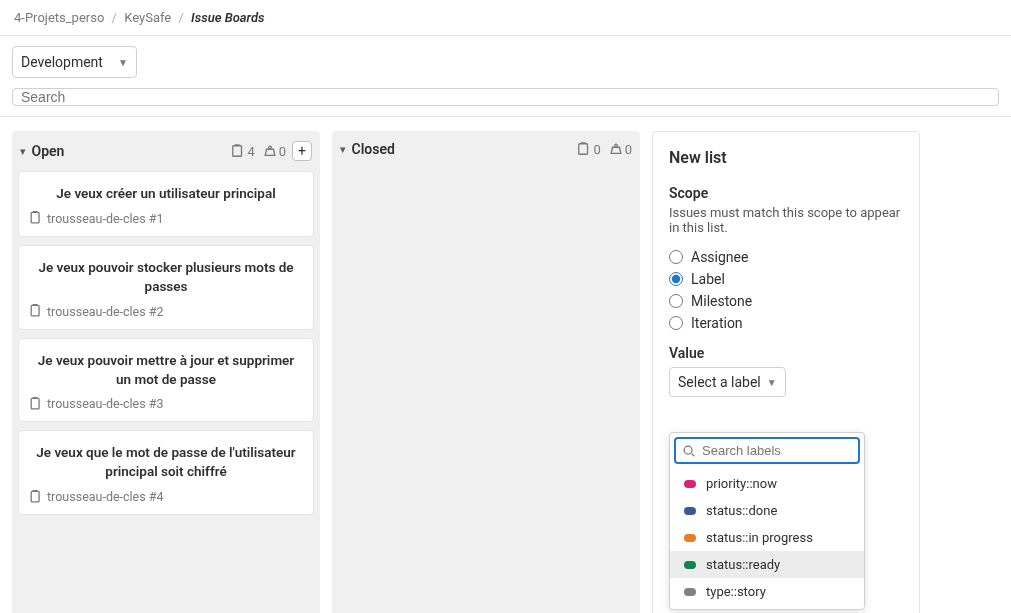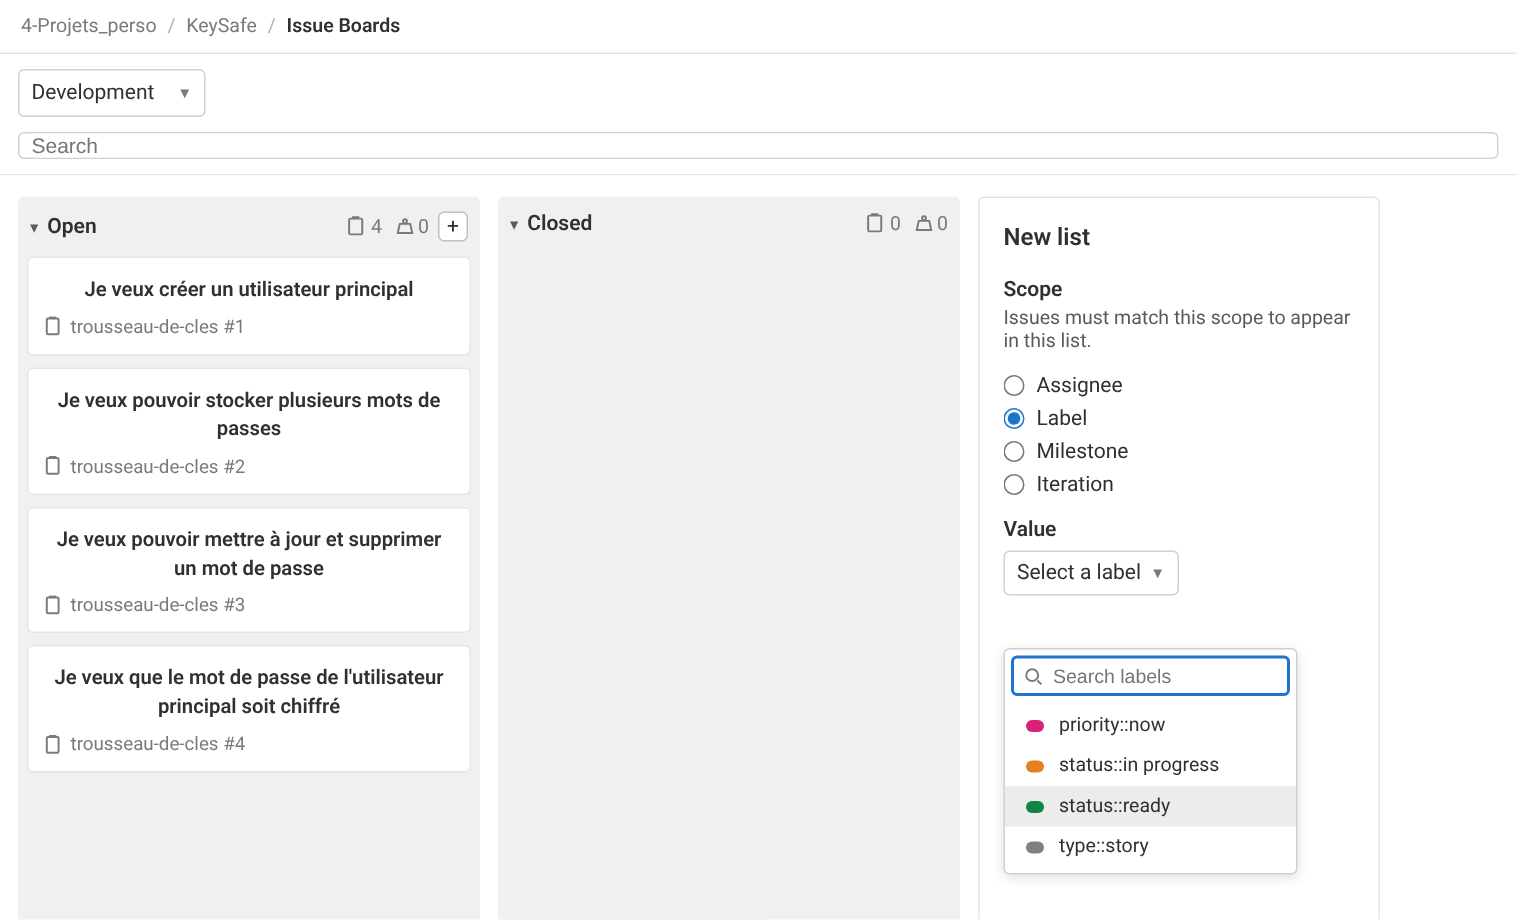--- a/index.html
+++ b/index.html
@@ -12,21 +12,21 @@
       height: 613px;
       overflow: hidden;
     }
     .breadcrumb {
       padding: 10px 14px;
       border-bottom: 1px solid #e5e5e5;
       font-size: 13px;
       color: #7a7a7a;
     }
     .breadcrumb span.sep { margin: 0 4px; color: #b0b0b0; }
-    .breadcrumb .current { color: #303030; font-weight: 600; }
+    .breadcrumb .current { color: #303030; font-weight: 600; font-style: italic; }
     .toolbar {
       display: flex;
       padding: 10px 12px;
       gap: 10px;
       border-bottom: 1px solid #e5e5e5;
       flex-direction: column;
     }
     .board-select {
       width: 125px;
       height: 32px;
@@ -281,20 +281,24 @@
             <line x1="11" y1="11" x2="14" y2="14"></line>
           </svg>
         <input type="text" placeholder="Search labels" style="">
       </div>
       <div class="dd-list" id="dd-list">
           <div class="dd-item">
             <span class="swatch" style="background: rgb(216, 34, 122);"></span>
             <span>priority::now</span>
           </div>
           <div class="dd-item">
+            <span class="swatch" style="background: rgb(59, 89, 152);"></span>
+            <span>status::done</span>
+          </div>
+          <div class="dd-item">
             <span class="swatch" style="background: rgb(230, 126, 34);"></span>
             <span>status::in progress</span>
           </div>
           <div class="dd-item hover">
             <span class="swatch" style="background: rgb(16, 133, 72);"></span>
             <span>status::ready</span>
           </div>
           <div class="dd-item">
             <span class="swatch" style="background: rgb(128, 128, 128);"></span>
             <span>type::story</span>

